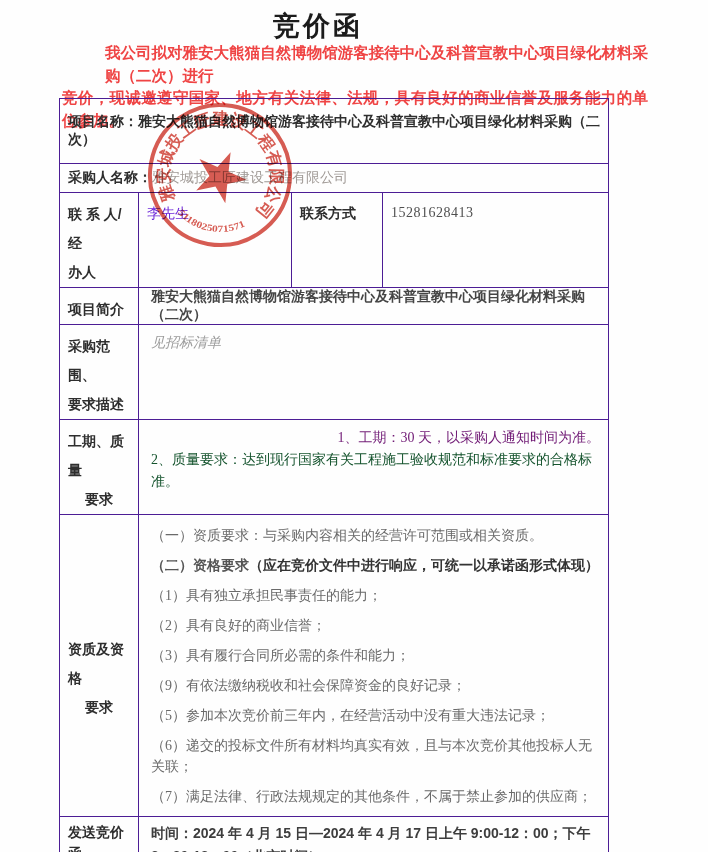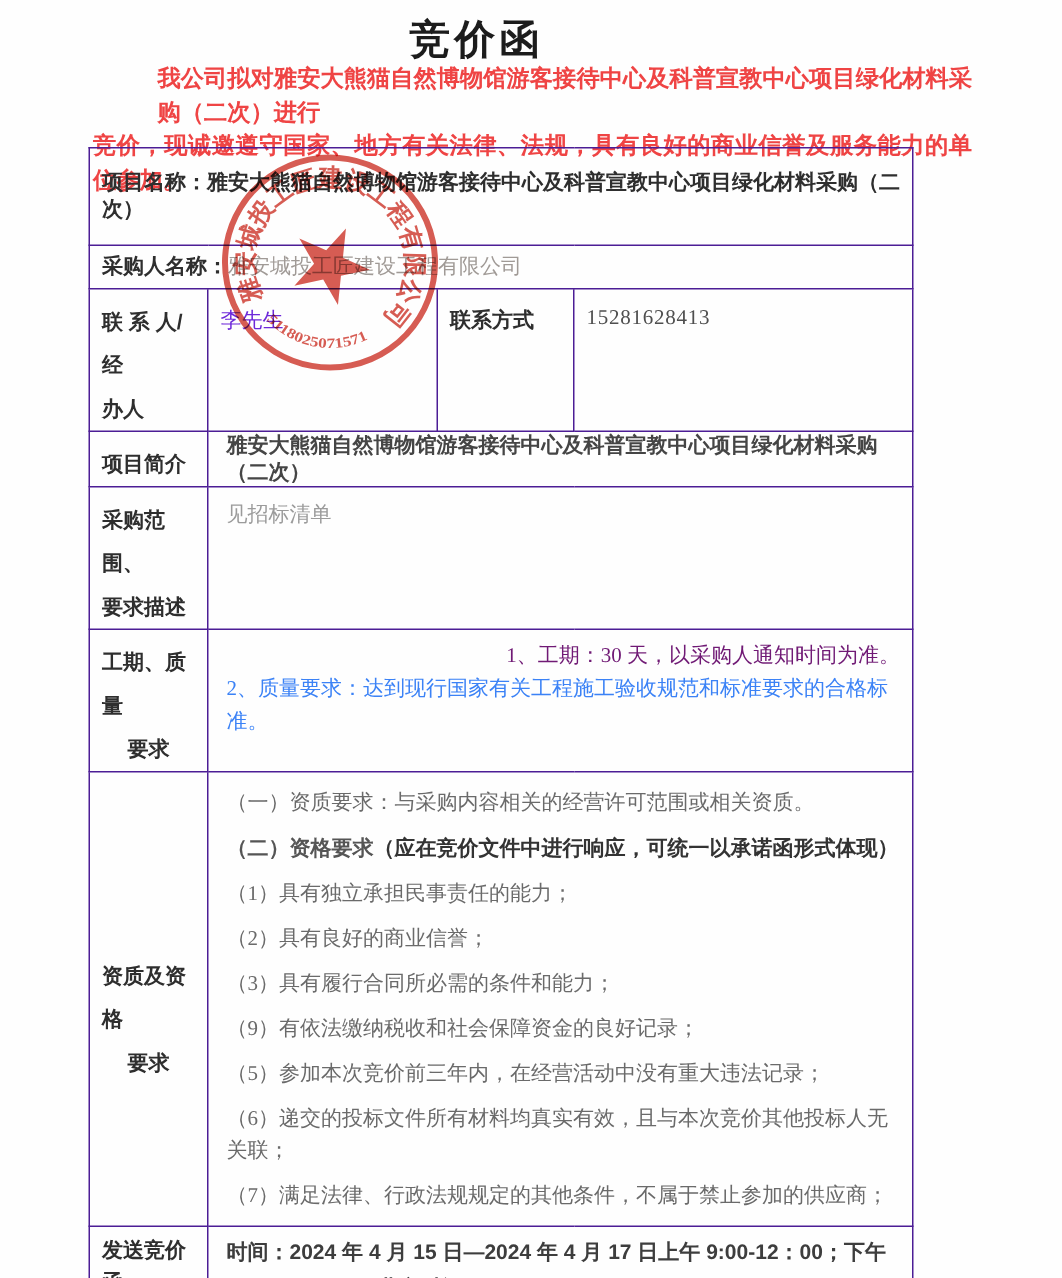--- a/index.html
+++ b/index.html
@@ -42,25 +42,25 @@
   tr.r1 .val{font-family:"Liberation Sans","DejaVu Sans",sans-serif;font-weight:700;color:#2e2e2e;}
   tr.r2{height:29px;} tr.r2 td{vertical-align:middle;}
   tr.r2 .val{color:#a09a96;}
   tr.r3{height:63px;}
   tr.r3 td.cell{padding-top:12px;}
   .name-val{color:#6d28d9;}
   .phone-val{color:#4f4f4f;letter-spacing:.5px;}
   tr.r4{height:32px;} tr.r4 td{vertical-align:middle;}
   tr.r4 .val{font-family:"Liberation Sans","DejaVu Sans",sans-serif;font-weight:700;color:#454545;}
   tr.r5{height:60px;}
-  tr.r5 td.content{padding-top:9px;color:#9b9b9b;}
+  tr.r5 td.content{padding-top:9px;color:#9b9b9b;font-style:italic;}
   tr.r6{height:60px;}
   tr.r6 td.content{padding-top:7px;line-height:22px;}
   .sched-1{color:#701a75;text-align:right;}
-  .sched-2{color:#3b82f6;}
+  .sched-2{color:#14532d;}
   tr.r7{height:276px;}
   tr.r7 td.lab-cell{vertical-align:middle;padding-top:26px !important;}
   tr.r7 td.content{padding-top:10px;}
   .qual-item{line-height:21px;margin-bottom:9px;color:#6a6a6a;}
   .qual-prefix{color:#555;font-weight:600;}
   .qual-bold{font-family:"Liberation Sans","DejaVu Sans",sans-serif;font-weight:700;color:#333;}
   tr.r8{height:52px;}
   tr.r8 .lab-cell{line-height:21px;padding-top:5px !important;}
   tr.r8 td.content{padding-top:5px;line-height:22px;}
   tr.r8 .val{font-family:"Liberation Sans","DejaVu Sans",sans-serif;font-weight:700;color:#3d3d3d;}

